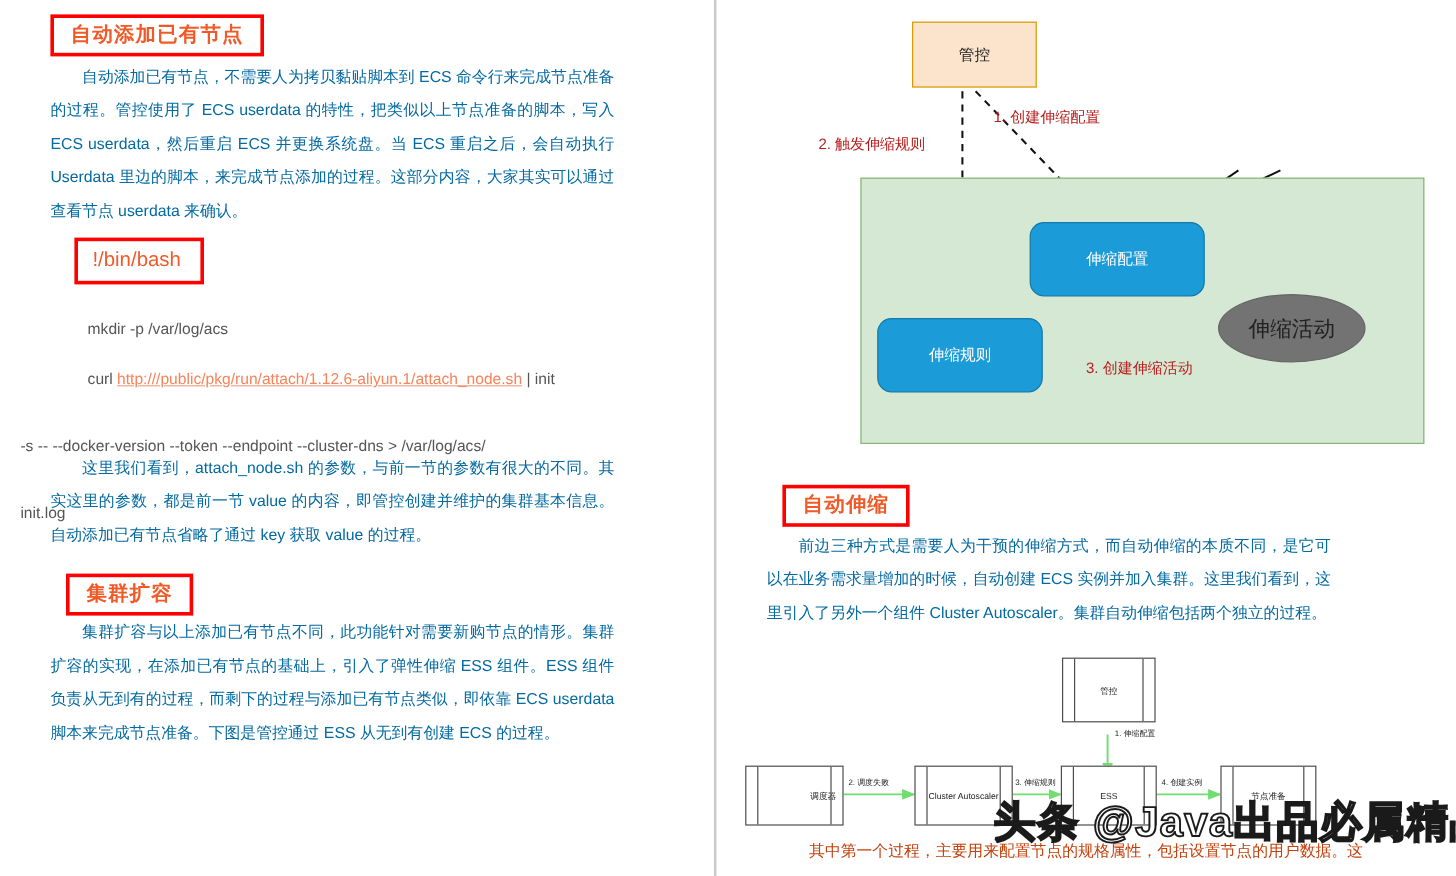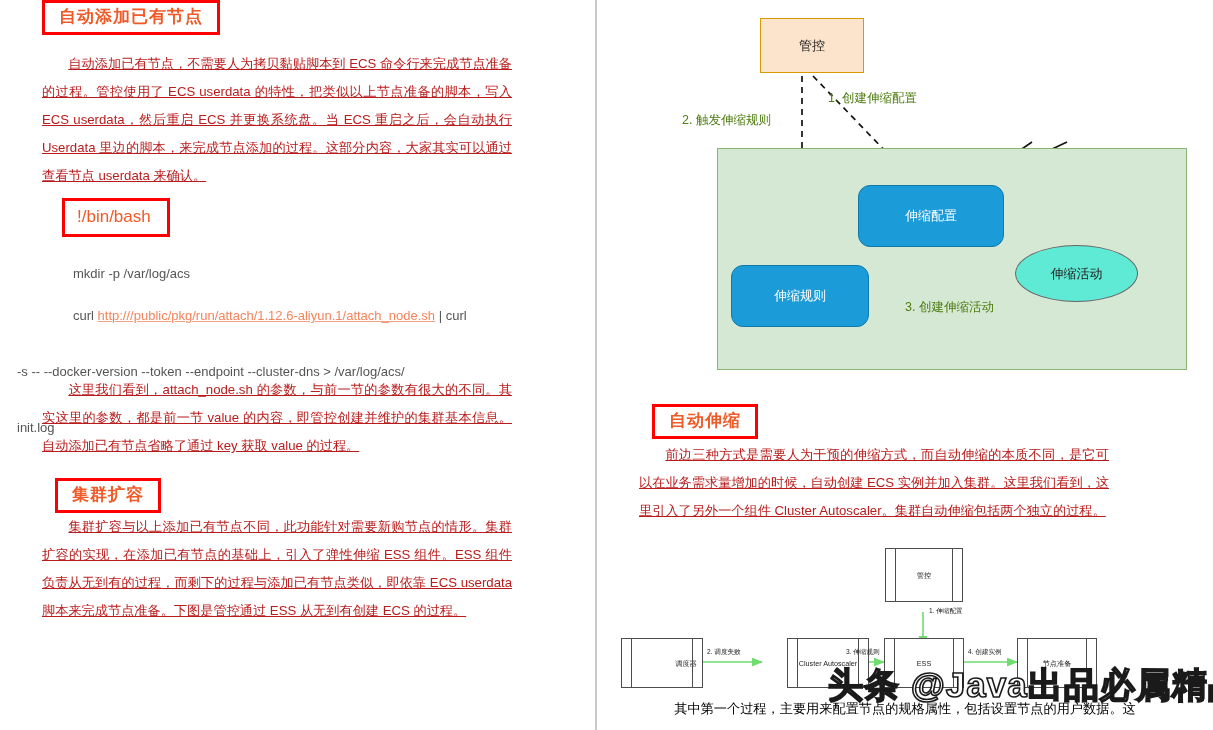--- a/index.html
+++ b/index.html
@@ -30,26 +30,25 @@
     font-weight: bold;
     letter-spacing: 1px;
     padding: 4px 14px 5px 14px;
     line-height: 1.15;
     white-space: nowrap;
   }
   .boxed-heading.code { font-weight: normal; letter-spacing: 0; padding: 6px 16px 7px 12px; }
 
   
   .para {
-    color: #b91c1c;
+    color: #0369a1;
     font-size: 13.2px;
     line-height: 28px;
     text-align: justify;
     text-indent: 2em;
-    text-decoration: underline;
   }
   .code-line {
     color: #555555;
     font-size: 13px;
     line-height: 28px;
     text-indent: 0;
   }
   .code-line.indent { padding-left: 56px; }
   .code-line.wrap { padding-left: 0; margin-top: 28px; }
   a.url {
@@ -82,26 +81,26 @@
   .d1-blue {
     position: absolute;
     background: #1B9BD8; border: 1.5px solid #1279A8; border-radius: 12px;
     display: flex; align-items: center; justify-content: center;
     color: #ffffff; font-size: 13px;
   }
   .d1-blue.peizhi { left: 261px; top: 185px; width: 146px; height: 62px; }
   .d1-blue.guize  { left: 134px; top: 265px; width: 138px; height: 62px; }
   .d1-ellipse {
     position: absolute; left: 418px; top: 245px; width: 123px; height: 57px;
-    background: #5eead4; border: 1.6px solid #666; border-radius: 50%;
-    display: flex; align-items: center; justify-content: center;
-    font-size: 13px; color: #222;
+    background: #737373; border: 1.6px solid #666; border-radius: 50%;
+    display: flex; align-items: center; justify-content: center;
+    font-size: 18px; color: #222;
   }
   .d1-label {
-    position: absolute; font-size: 12.5px; color: #4d7c0f; white-space: nowrap;
+    position: absolute; font-size: 12.5px; color: #b91c1c; white-space: nowrap;
   }
   .d1-lbl-1 { left: 231px; top: 90px; }
   .d1-lbl-2 { left: 85px;  top: 112px; }
   .d1-lbl-3 { left: 308px; top: 299px; }
 
   
   #diagram2 { position: absolute; left: 0; top: 534px; width: 616px; height: 160px; }
   .d2-comp {
     position: absolute; border: 1.1px solid #4d4d4d; background: #fff;
     display: flex; align-items: center; justify-content: center; text-align: center;
@@ -122,47 +121,47 @@
     position: absolute; left: 828px; top: 662px;
     font-size: 35px; font-weight: bold; letter-spacing: 1px;
     color: #ffffff;
     -webkit-text-stroke: 1.6px #1a1a1a;
     text-shadow: 0 0 1px #000;
     white-space: nowrap;
     pointer-events: none;
   }
   .wm-caption {
     position: absolute; left: 0; top: 700px; width: 616px;
-    text-align: center; font-size: 13.2px; color: #000000;
+    text-align: center; font-size: 13.2px; color: #c2410c;
   }
 </style>
 </head>
 <body>
 
 <div id="page">
 
   <div class="divider"></div>
 
   <div class="col-left">
 
-    <div class="abs" style="left:42px; top:0;text-decoration:underline;">
+    <div class="abs" style="left:42px; top:12px;text-decoration:underline;">
       <div class="boxed-heading">自动添加已有节点</div>
     </div>
 
     <div class="abs para" style="left:42px; top:50px; width:470px;">自动添加已有节点，不需要人为拷贝黏贴脚本到 ECS 命令行来完成节点准备的过程。管控使用了 ECS userdata 的特性，把类似以上节点准备的脚本，写入 ECS userdata，然后重启 ECS 并更换系统盘。当 ECS 重启之后，会自动执行 Userdata 里边的脚本，来完成节点添加的过程。这部分内容，大家其实可以通过查看节点 userdata 来确认。</div>
 
     <div class="abs" style="left:62px; top:198px;">
       <div class="boxed-heading code">!/bin/bash</div>
     </div>
 
     <div class="abs code-line" style="left:0; top:260px; width:540px;padding-left:17px;">
       <div class="code-line indent">mkdir -p /var/log/acs</div>
       <div style="height:14px;"></div>
       <div class="code-line indent" style="white-space:nowrap;">
-        <span>curl </span><a class="url" href="#">http:///public/pkg/run/attach/1.12.6-aliyun.1/attach_node.sh</a><span> | curl</span>
+        <span>curl </span><a class="url" href="#">http:///public/pkg/run/attach/1.12.6-aliyun.1/attach_node.sh</a><span> | init</span>
       </div>
       <div class="code-line wrap">-s -- --docker-version --token --endpoint --cluster-dns &gt; /var/log/acs/</div>
       <div class="code-line wrap">init.log</div>
     </div>
 
     <div class="abs para" style="left:42px; top:376px; width:470px;">这里我们看到，attach_node.sh 的参数，与前一节的参数有很大的不同。其实这里的参数，都是前一节 value 的内容，即管控创建并维护的集群基本信息。自动添加已有节点省略了通过 key 获取 value 的过程。</div>
 
     <div class="abs" style="left:55px; top:478px;">
       <div class="boxed-heading">集群扩容</div>
     </div>
@@ -228,21 +227,21 @@
 
         <line x1="246" y1="128" x2="287" y2="128" stroke="#6FDD6F" stroke-width="1.6" marker-end="url(#arrowGreen)"></line>
 
         <line x1="366" y1="128" x2="420" y2="128" stroke="#6FDD6F" stroke-width="1.6" marker-end="url(#arrowGreen)"></line>
       </svg>
 
       <div class="d2-comp" style="left:288px; top:14px; width:78px; height:54px;">管控</div>
 
       <div class="d2-comp" style="left:24px; top:104px; width:82px; height:50px;padding-left:48px;">调度器</div>
 
-      <div class="d2-comp" style="left:165px; top:104px; width:82px; height:50px;margin-left:25px;">
+      <div class="d2-comp" style="left:165px; top:104px; width:82px; height:50px;">
         <span>Cluster Autoscaler</span>
       </div>
 
       <div class="d2-comp" style="left:420px; top:104px; width:80px; height:50px;">节点准备</div>
 
       <div class="d2-comp" style="left:287px; top:104px; width:80px; height:50px;">ESS</div>
 
       <div class="d2-label" style="left:332px; top:73px;">1. 伸缩配置</div>
       <div class="d2-label" style="left:110px; top:114px;">2. 调度失败</div>
       <div class="d2-label" style="left:249px; top:114px;">3. 伸缩规则</div>

